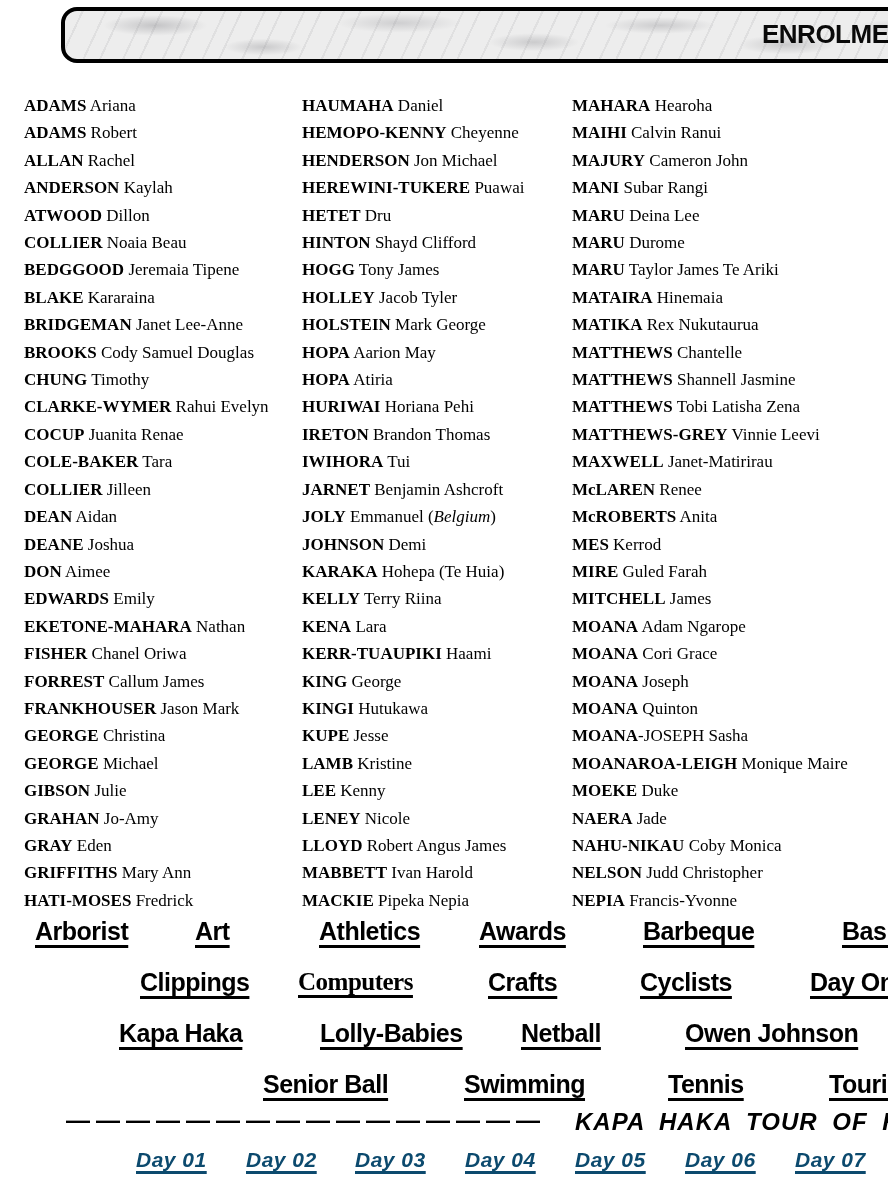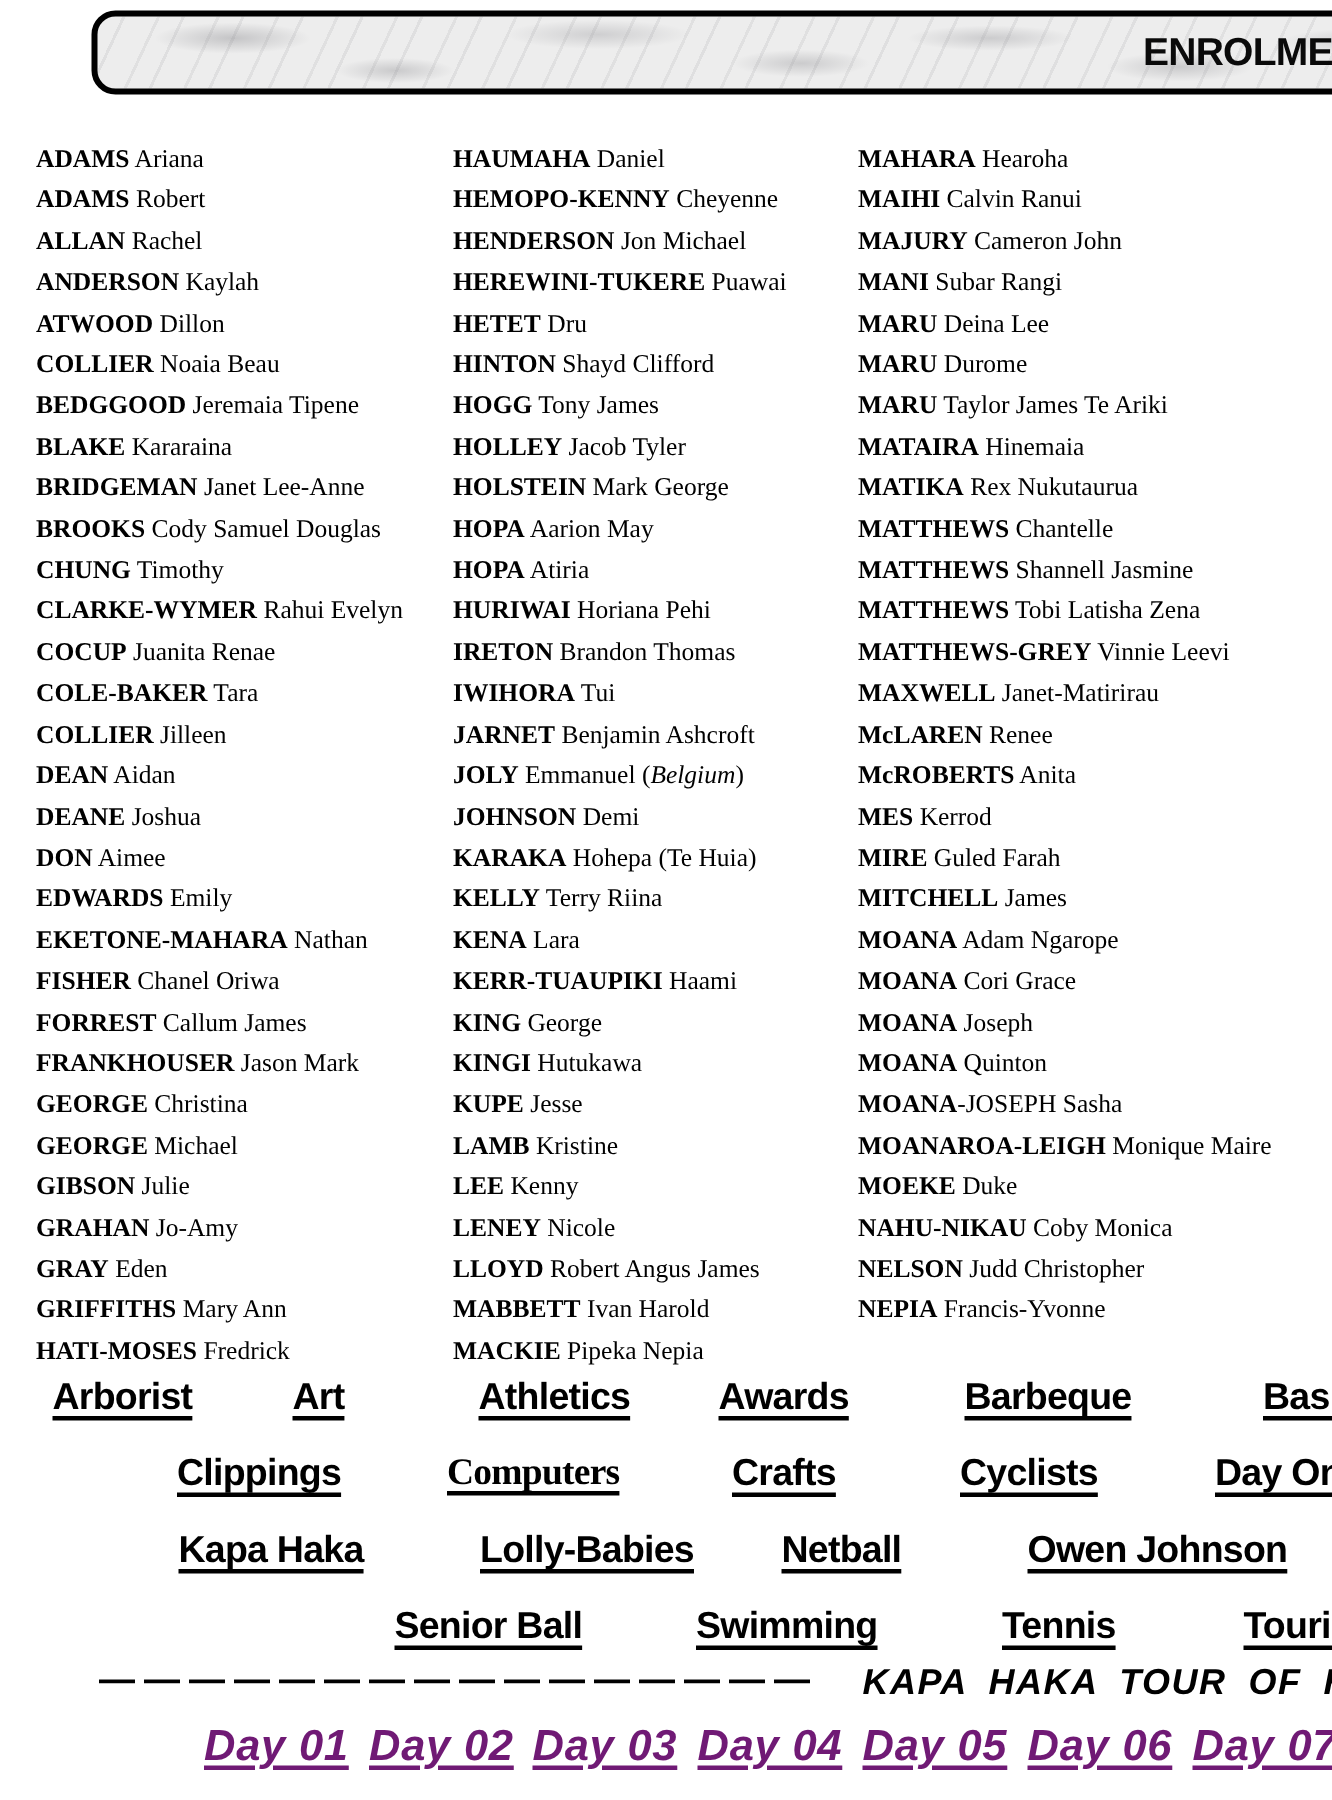--- a/index.html
+++ b/index.html
@@ -44,21 +44,21 @@
     letter-spacing:6px;color:#000;white-space:nowrap;
   }
   .tour-title{
     position:absolute;left:575px;top:1108px;white-space:nowrap;
     font-family:"Liberation Sans", sans-serif;font-weight:bold;font-style:italic;
     font-size:24px;color:#000;letter-spacing:1px;word-spacing:7px;
   }
   .day-link{
     position:absolute;top:1148px;display:inline-block;white-space:nowrap;
     font-family:"Liberation Sans", sans-serif;font-weight:bold;font-style:italic;
-    font-size:29px;color:#701a75;letter-spacing:0.5px;
+    font-size:21px;color:#0c4a6e;letter-spacing:0.5px;
     text-decoration:underline;text-decoration-thickness:2.5px;text-underline-offset:4px;
     cursor:pointer;
   }
 </style>
 </head>
 <body>
 
 <div class="banner">
   <span class="banner-title">ENROLMENT</span>
 </div>
@@ -147,33 +147,34 @@
     <div class="name-row"><b>MES</b> Kerrod</div>
     <div class="name-row"><b>MIRE</b> Guled Farah</div>
     <div class="name-row"><b>MITCHELL</b> James</div>
     <div class="name-row"><b>MOANA</b> Adam Ngarope</div>
     <div class="name-row"><b>MOANA</b> Cori Grace</div>
     <div class="name-row"><b>MOANA</b> Joseph</div>
     <div class="name-row"><b>MOANA</b> Quinton</div>
     <div class="name-row"><b>MOANA</b>-JOSEPH Sasha</div>
     <div class="name-row"><b>MOANAROA-LEIGH</b> Monique Maire</div>
     <div class="name-row"><b>MOEKE</b> Duke</div>
+    <div class="name-row"><b>NAERA</b> Jade</div>
     <div class="name-row"><b>NAHU-NIKAU</b> Coby Monica</div>
     <div class="name-row"><b>NELSON</b> Judd Christopher</div>
     <div class="name-row"><b>NEPIA</b> Francis-Yvonne</div>
   </div>
 
 <div id="activities">
     <a class="activity-link" style="left: 35px; top: 917px;">Arborist</a>
     <a class="activity-link" style="left: 195px; top: 917px;">Art</a>
     <a class="activity-link" style="left: 319px; top: 917px;">Athletics</a>
     <a class="activity-link" style="left: 479px; top: 917px;">Awards</a>
     <a class="activity-link" style="left: 643px; top: 917px;">Barbeque</a>
     <a class="activity-link" style="left: 842px; top: 917px;">Basketball</a>
-    <a class="activity-link" style="left: 118px; top: 968px;">Clippings</a>
+    <a class="activity-link" style="left: 140px; top: 968px;">Clippings</a>
     <a class="activity-link" style="left: 298px; top: 968px; font-family: Liberation Serif, serif;">Computers</a>
     <a class="activity-link" style="left: 488px; top: 968px;">Crafts</a>
     <a class="activity-link" style="left: 640px; top: 968px;">Cyclists</a>
     <a class="activity-link" style="left: 810px; top: 968px;">Day One</a>
     <a class="activity-link" style="left: 119px; top: 1019px;">Kapa Haka</a>
     <a class="activity-link" style="left: 320px; top: 1019px;">Lolly-Babies</a>
     <a class="activity-link" style="left: 521px; top: 1019px;">Netball</a>
     <a class="activity-link" style="left: 685px; top: 1019px;">Owen Johnson</a>
     <a class="activity-link" style="left: 263px; top: 1070px;">Senior Ball</a>
     <a class="activity-link" style="left: 464px; top: 1070px;">Swimming</a>

